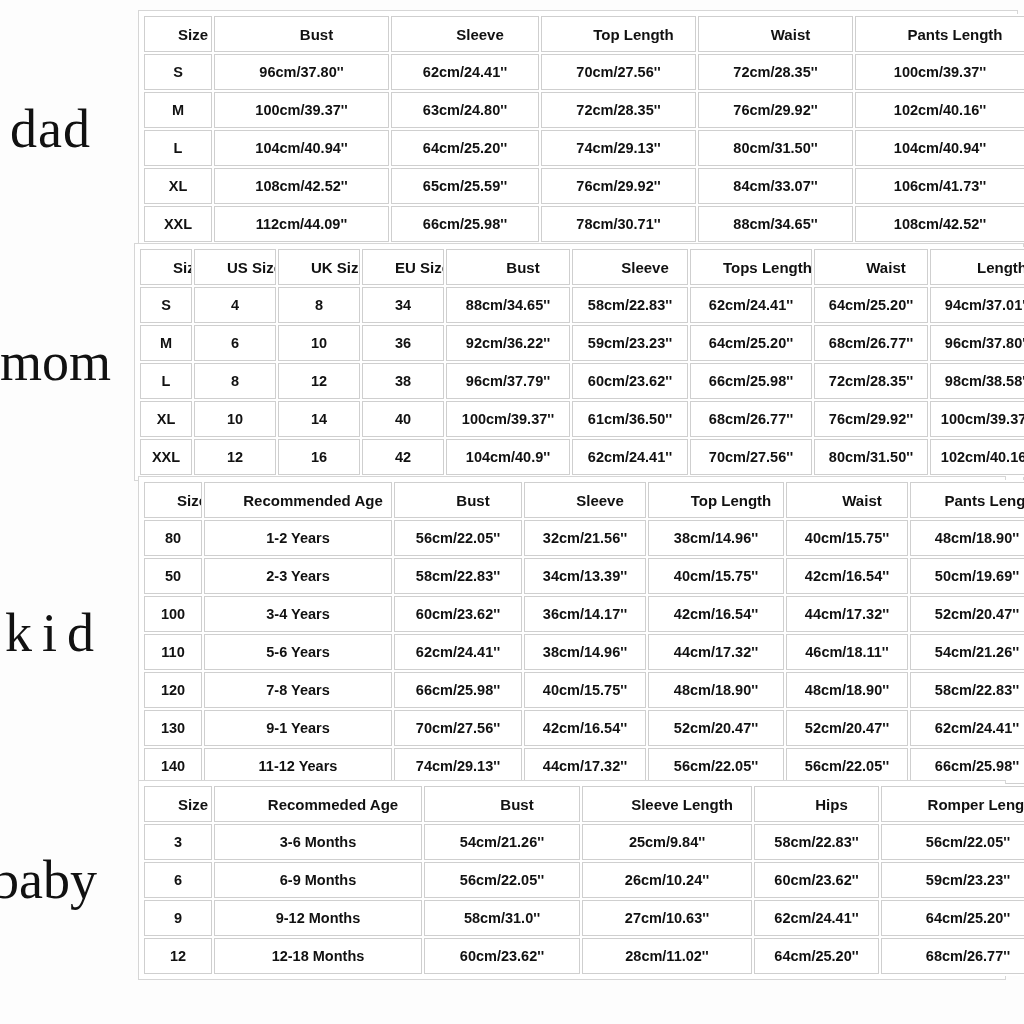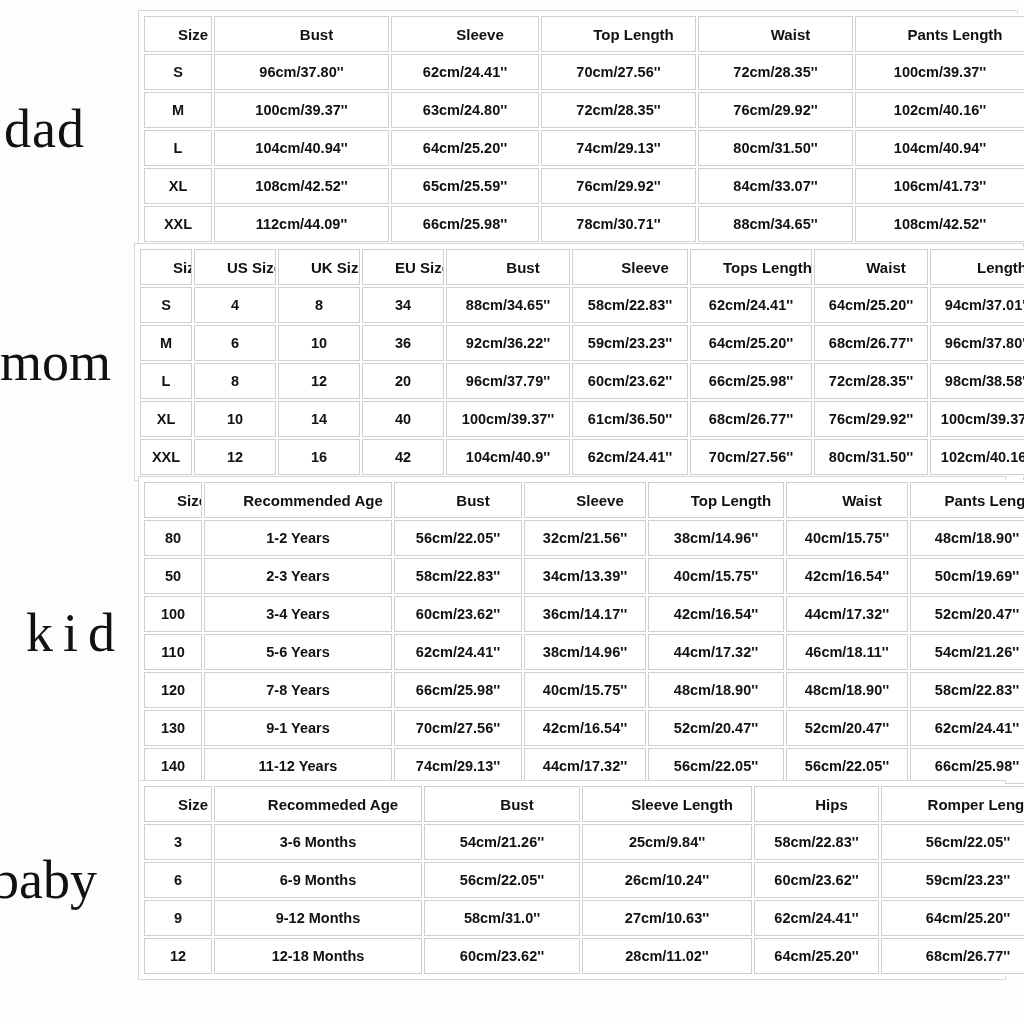--- a/index.html
+++ b/index.html
@@ -79,23 +79,23 @@
     font-size: 15px;
     padding-left: 32px;
   }
 
   
   .block-dad  { left: 0px;  top: 10px;  width: 1024px; }
   .block-mom  { left: 0px;  top: 243px; width: 1024px; }
   .block-kid  { left: 0px;  top: 476px; width: 1024px; }
   .block-baby { left: 0px;  top: 780px; width: 1024px; }
 
-  .block-dad .group-label  { width: 138px; padding-left: 4px; box-sizing: border-box; }
+  .block-dad .group-label  { width: 138px; padding-left: 10px; box-sizing: border-box; }
   .block-mom .group-label  { width: 138px; padding-left: 0; box-sizing: border-box; }
-  .block-kid .group-label  { width: 138px; padding-left: 26px; box-sizing: border-box; }
+  .block-kid .group-label  { width: 138px; padding-left: 5px; box-sizing: border-box; }
   .block-baby .group-label { width: 138px; padding-left: 0px;  box-sizing: border-box; margin-left: -8px; }
 
   .block-dad  .table-wrap { width: 880px; }
   .block-mom  .table-wrap { width: 890px; }
   .block-kid  .table-wrap { width: 868px; }
   .block-baby .table-wrap { width: 868px; }
 
   .block-baby .table-wrap { margin-left: 8px; }
 
   
@@ -252,21 +252,21 @@
             <td>92cm/36.22''</td>
             <td>59cm/23.23''</td>
             <td>64cm/25.20''</td>
             <td>68cm/26.77''</td>
             <td>96cm/37.80''</td>
           </tr>
           <tr>
             <td>L</td>
             <td>8</td>
             <td>12</td>
-            <td>20</td>
+            <td>38</td>
             <td>96cm/37.79''</td>
             <td>60cm/23.62''</td>
             <td>66cm/25.98''</td>
             <td>72cm/28.35''</td>
             <td>98cm/38.58''</td>
           </tr>
           <tr>
             <td>XL</td>
             <td>10</td>
             <td>14</td>

